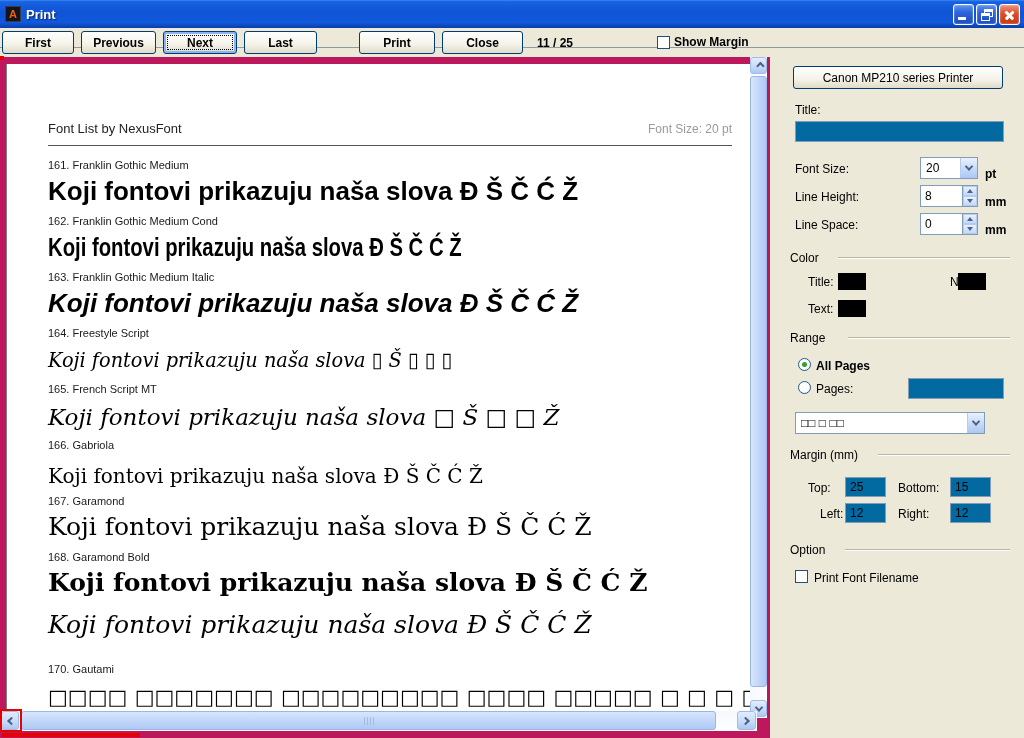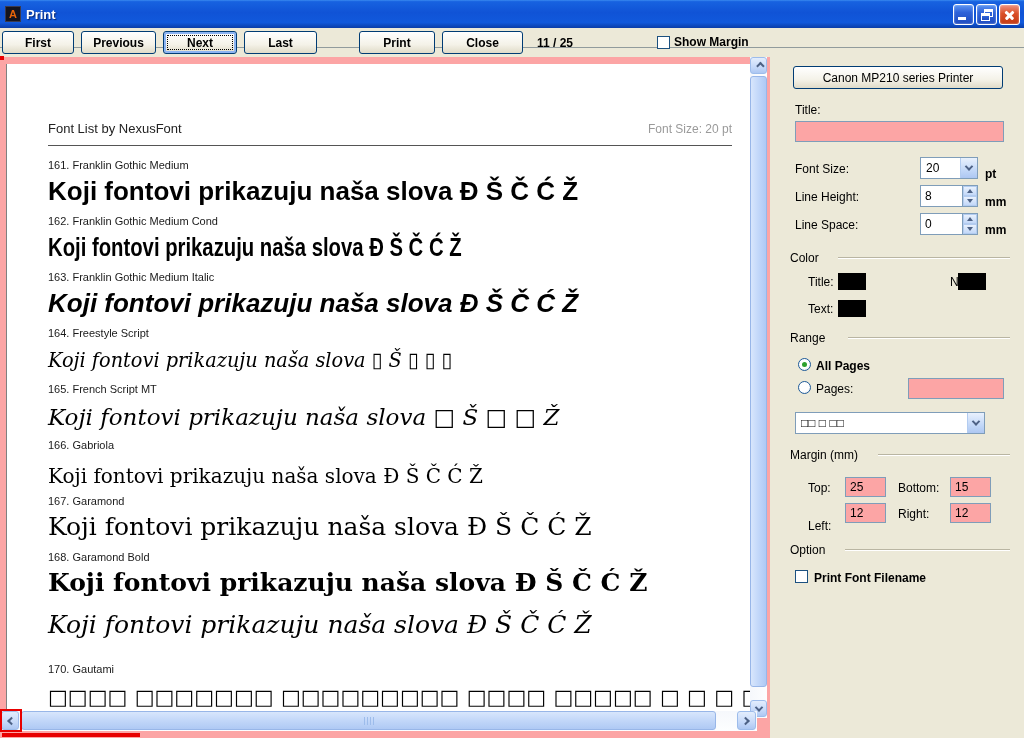--- a/index.html
+++ b/index.html
@@ -39,21 +39,21 @@
     font-family:"Liberation Sans",sans-serif; font-size:12px; font-weight:bold; color:#000;
     display:flex; align-items:center; justify-content:center; cursor:default;
   }
   .tb-btn.focused { box-shadow:inset 0 0 0 2px #8CB4F2; outline:1px dotted #000; outline-offset:-5px; }
   .page-indicator { position:absolute; left:537px; top:8px; font-size:12px; font-weight:bold; }
   .tb-check { position:absolute; left:630px; top:7px; display:flex; align-items:center; gap:4px;padding-left:27px; }
   .checkbox { width:13px; height:13px; background:#fff; border:1px solid #1C5180; }
   .tb-check .lbl { font-size:12px; font-weight:bold; }
 
   
-  .preview-area { position:absolute; left:0; top:57px; width:770px; height:681px; background:#fca5a5; }
+  .preview-area { position:absolute; left:0; top:57px; width:770px; height:681px; background:#be185d; }
   .page {
     position:absolute; left:6px; top:7px; width:744px; height:647px; background:#fff;
     border-left:1px solid #808080; overflow:hidden; padding:57px 18px 0 41px;
   }
   .page-header { display:flex; justify-content:space-between; align-items:baseline; }
   .ph-left { font-size:13px; color:#222; }
   .ph-right { font-size:12px; color:#9a9a9a;margin-left:22px; }
   .page-rule { border-top:1px solid #555; margin-top:9px; margin-bottom:13px; }
 
   .entry { height:56px; }
@@ -98,21 +98,21 @@
   
   .panel { position:absolute; left:770px; top:57px; width:254px; height:681px; background:#ECE9D8; font-size:12px; }
   .panel .abs { position:absolute; }
   .xp-btn {
     border:1px solid #003C74; border-radius:3px;
     background:linear-gradient(180deg,#FFFFFF 0%,#F4F2E8 60%,#E0DBC8 100%);
     font-size:12px; font-weight:bold; display:flex; align-items:center; justify-content:center;
   }
   .lbl { color:#000; }
   .unit { font-weight:bold; }
-  .textbox { border:1px solid #7F9DB9; background:#fca5a5; font-size:12px; padding:2px 4px; font-family:"Liberation Sans",sans-serif; }
+  .textbox { border:1px solid #7F9DB9; background:#0369a1; font-size:12px; padding:2px 4px; font-family:"Liberation Sans",sans-serif; }
   .sect-hd { font-weight:normal; font-size:12px; }
   .sect-line { position:absolute; height:1px; background:#B9B5A2; box-shadow:0 1px 0 #fff; }
   .swatch { background:#000; width:28px; height:17px; }
   .radio { width:13px; height:13px; border:1px solid #1D5A99; border-radius:50%; background:radial-gradient(circle at 40% 35%,#fff 55%,#DCE4EC); position:relative; }
   .radio.sel::after { content:""; position:absolute; left:3px; top:3px; width:5px; height:5px; border-radius:50%; background:#2DA02D; }
   .spin { position:absolute; display:flex; border:1px solid #7F9DB9; background:#fff; height:22px; }
   .spin .val { flex:1; font-size:12px; padding:3px 4px; }
   .spin-btns { width:15px; display:flex; flex-direction:column; border-left:1px solid #7F9DB9; }
   .spin-btns .sb { flex:1; background:linear-gradient(180deg,#E9F1FD,#C3D8F8); border:1px solid #B3CCF0; display:flex; align-items:center; justify-content:center; }
   .tri-up   { width:0; height:0; border-left:3px solid transparent; border-right:3px solid transparent; border-bottom:4px solid #4D6185; }
@@ -304,22 +304,22 @@
         <span class="chev down"></span>
       </span>
   </div>
 
   <span class="sect-hd abs" style="left:20px; top:391px;">Margin (mm)</span>
   <span class="sect-line" style="left:108px; top:397px; width:132px;"></span>
   <span class="lbl abs" style="left:38px; top:424px;">Top:</span>
   <input class="textbox abs" style="left: 75px; top: 420px; width: 41px; height: 20px;" value="25">
   <span class="lbl abs" style="left:128px; top:424px;">Bottom:</span>
   <input class="textbox abs" style="left: 180px; top: 420px; width: 41px; height: 20px;" value="15">
-  <span class="lbl abs" style="left:38px; top:450px;margin-top:12px;">Left:</span>
+  <span class="lbl abs" style="left:50px; top:450px;">Left:</span>
   <input class="textbox abs" style="left: 75px; top: 446px; width: 41px; height: 20px;" value="12">
   <span class="lbl abs" style="left:128px; top:450px;">Right:</span>
   <input class="textbox abs" style="left: 180px; top: 446px; width: 41px; height: 20px;" value="12">
 
   <span class="sect-hd abs" style="left:20px; top:486px;">Option</span>
   <span class="sect-line" style="left:75px; top:492px; width:165px;"></span>
   <span class="checkbox abs" style="position:absolute; left:25px; top:513px;"></span>
-  <span class="lbl abs" style="left:44px; top:514px; font-weight:bold;">Print Font Filename</span>
+  <span class="lbl abs" style="left:44px; top:514px; font-weight:normal;">Print Font Filename</span>
 </div>
 
 </body></html>

